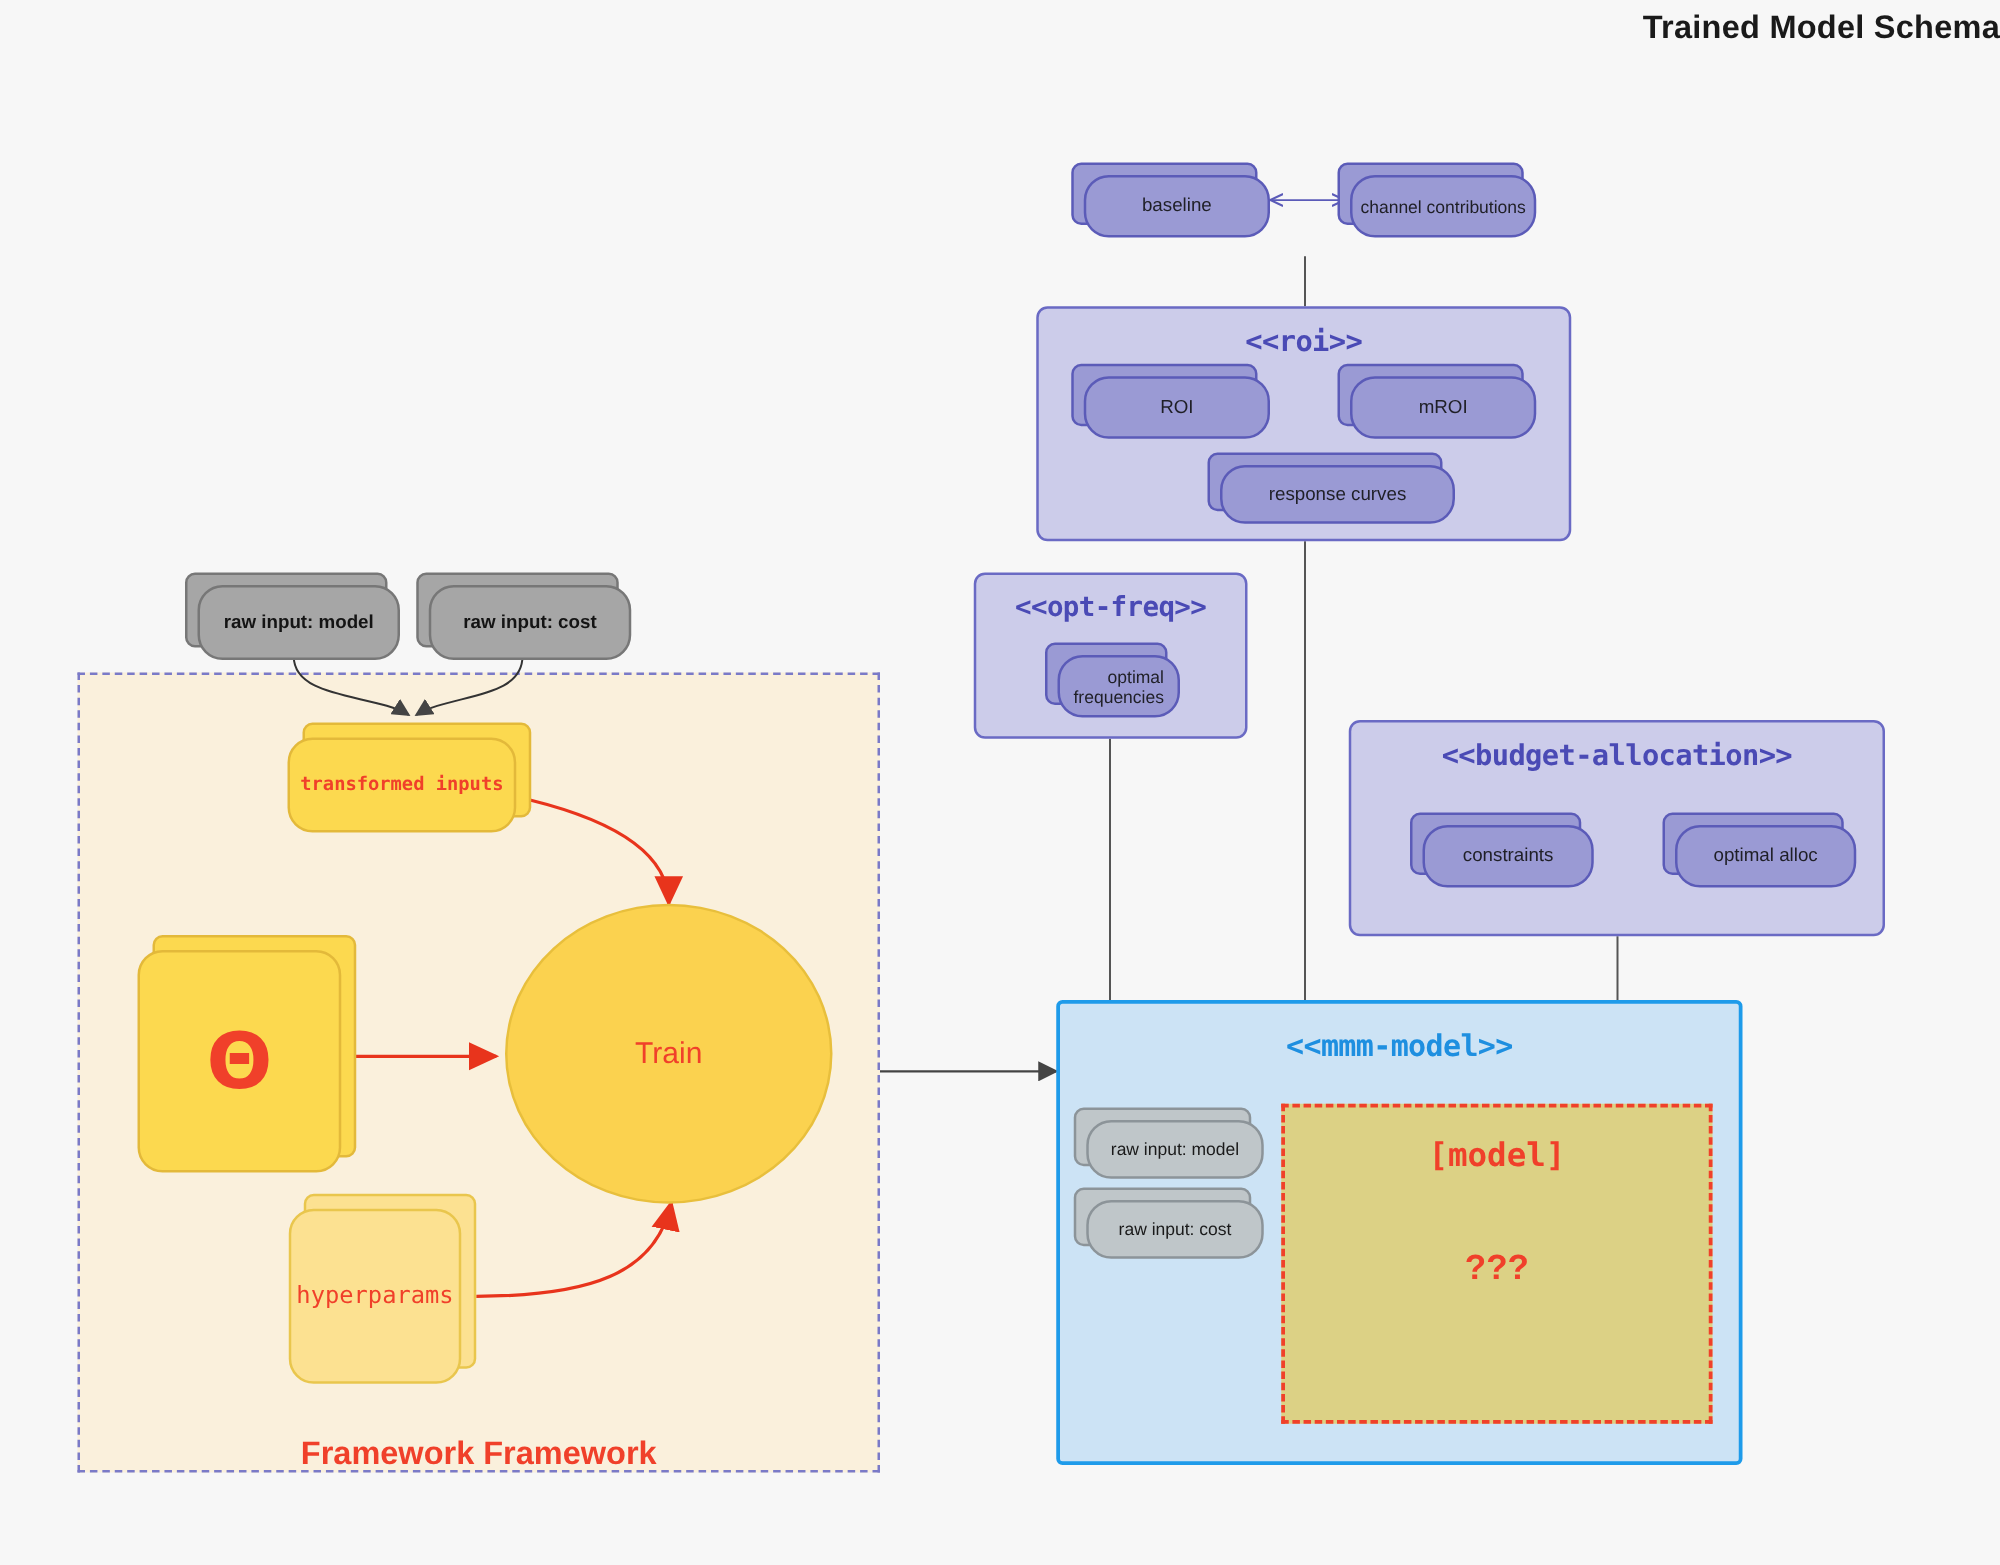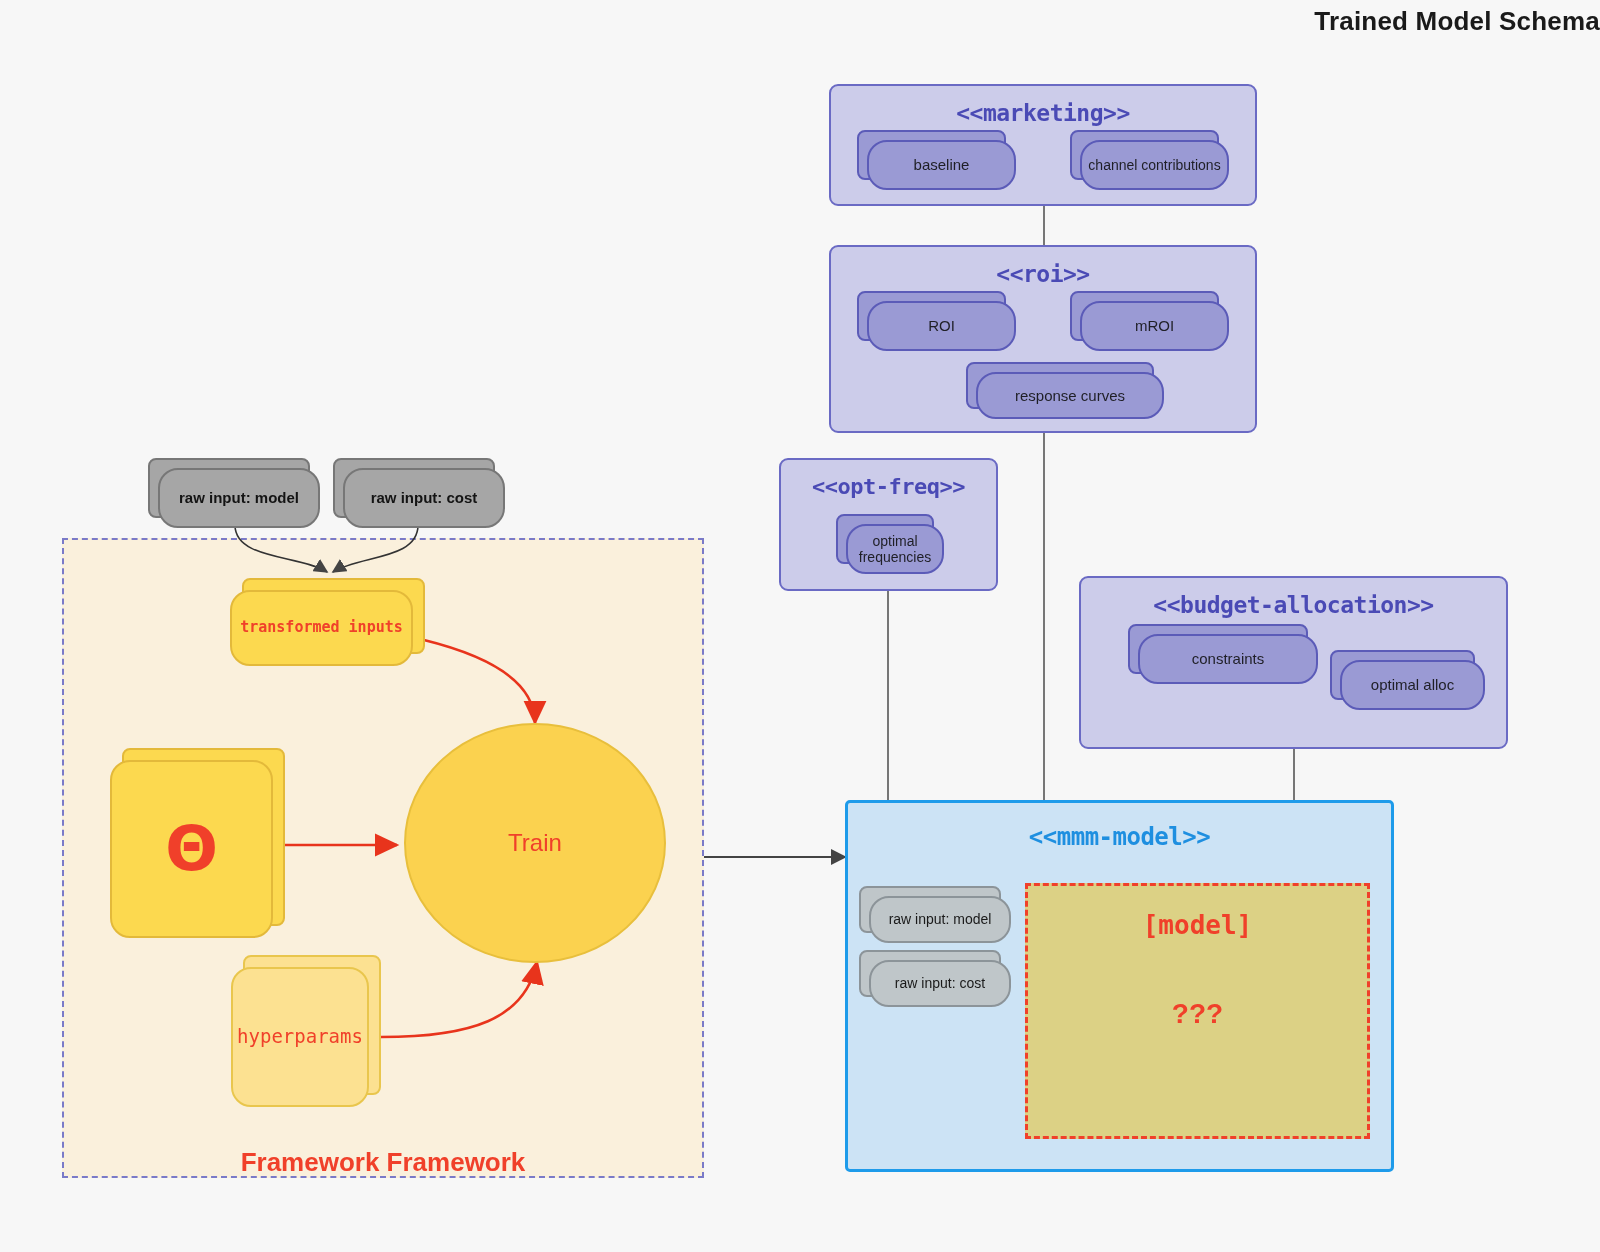--- a/index.html
+++ b/index.html
@@ -207,23 +207,20 @@
 
   <div class="node pale sh-upright" style="left:231px;top:955px;width:150px;height:152px;">
     <div class="shadow"></div>
     <div class="face mono" style="font-size:19px;font-weight:normal;">hyperparams</div>
   </div>
 
   <div class="ellipse" style="left:404px;top:723px;width:262px;height:240px;">
     <span>Train</span>
   </div>
 
-  <div class="pkg" style="left:829px;top:84px;width:428px;height:122px;">
-    <div class="pkg-title">&lt;&lt;marketing&gt;&gt;</div>
-  </div>
   <div class="node" style="left:857px;top:130px;width:159px;height:60px;">
     <div class="shadow"></div>
     <div class="face">baseline</div>
   </div>
   <div class="node" style="left:1070px;top:130px;width:159px;height:60px;">
     <div class="shadow"></div>
     <div class="face" style="font-size:14px;">channel contributions</div>
   </div>
 
   <div class="pkg" style="left:829px;top:245px;width:428px;height:188px;">
@@ -240,28 +237,28 @@
   <div class="node" style="left:966px;top:362px;width:153px;height:57px;padding-left:45px;">
     <div class="shadow"></div>
     <div class="face">response curves</div>
   </div>
 
   <div class="pkg" style="left:779px;top:458px;width:219px;height:133px;">
     <div class="pkg-title" style="font-size:22px;">&lt;&lt;opt-freq&gt;&gt;</div>
   </div>
   <div class="node" style="left:836px;top:514px;width:108px;height:60px;">
     <div class="shadow"></div>
-    <div class="face" style="font-size:14px;white-space:pre-line;">optimal
+    <div class="face" style="font-size:14px;white-space:pre-line;text-align:right;">optimal
 frequencies</div>
   </div>
 
   <div class="pkg" style="left:1079px;top:576px;width:429px;height:173px;padding-left:16px;">
     <div class="pkg-title">&lt;&lt;budget-allocation&gt;&gt;</div>
   </div>
-  <div class="node" style="left:1128px;top:624px;width:147px;height:60px;padding-left:43px;">
+  <div class="node" style="left:1128px;top:650px;width:147px;height:60px;">
     <div class="shadow"></div>
     <div class="face">constraints</div>
   </div>
   <div class="node" style="left:1330px;top:650px;width:155px;height:60px;">
     <div class="shadow"></div>
     <div class="face">optimal alloc</div>
   </div>
 
   <div class="pkg mmm" style="left:845px;top:800px;width:549px;height:372px;">
     <div class="pkg-title">&lt;&lt;mmm-model&gt;&gt;</div>

